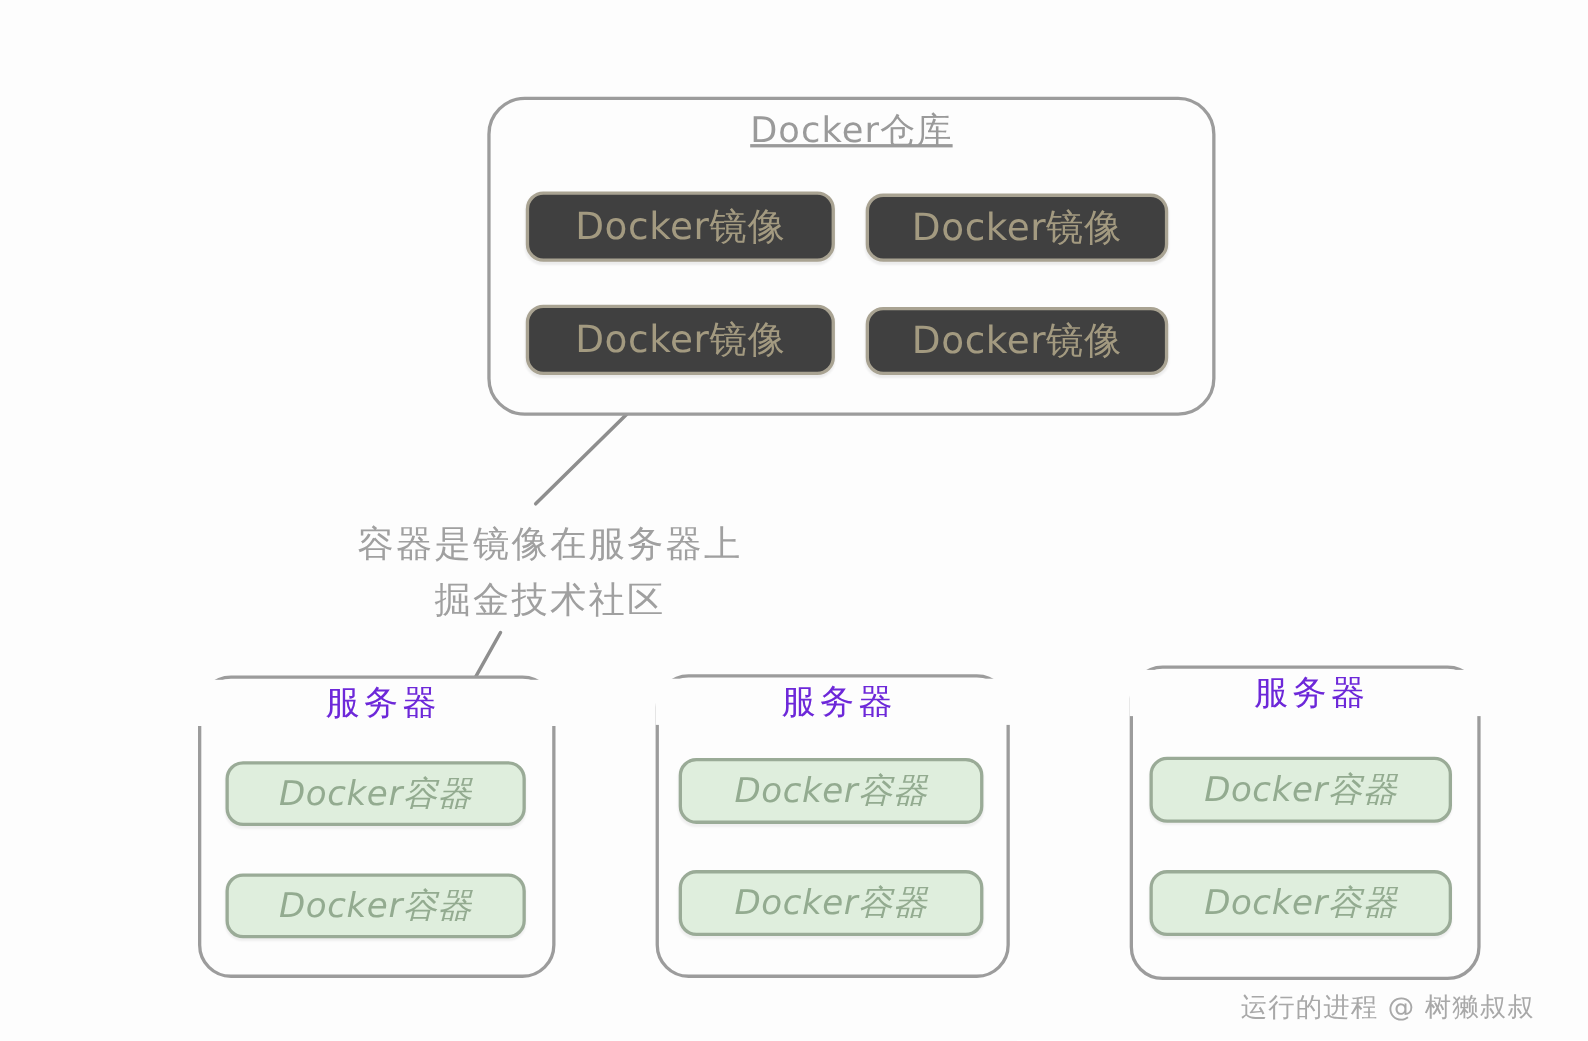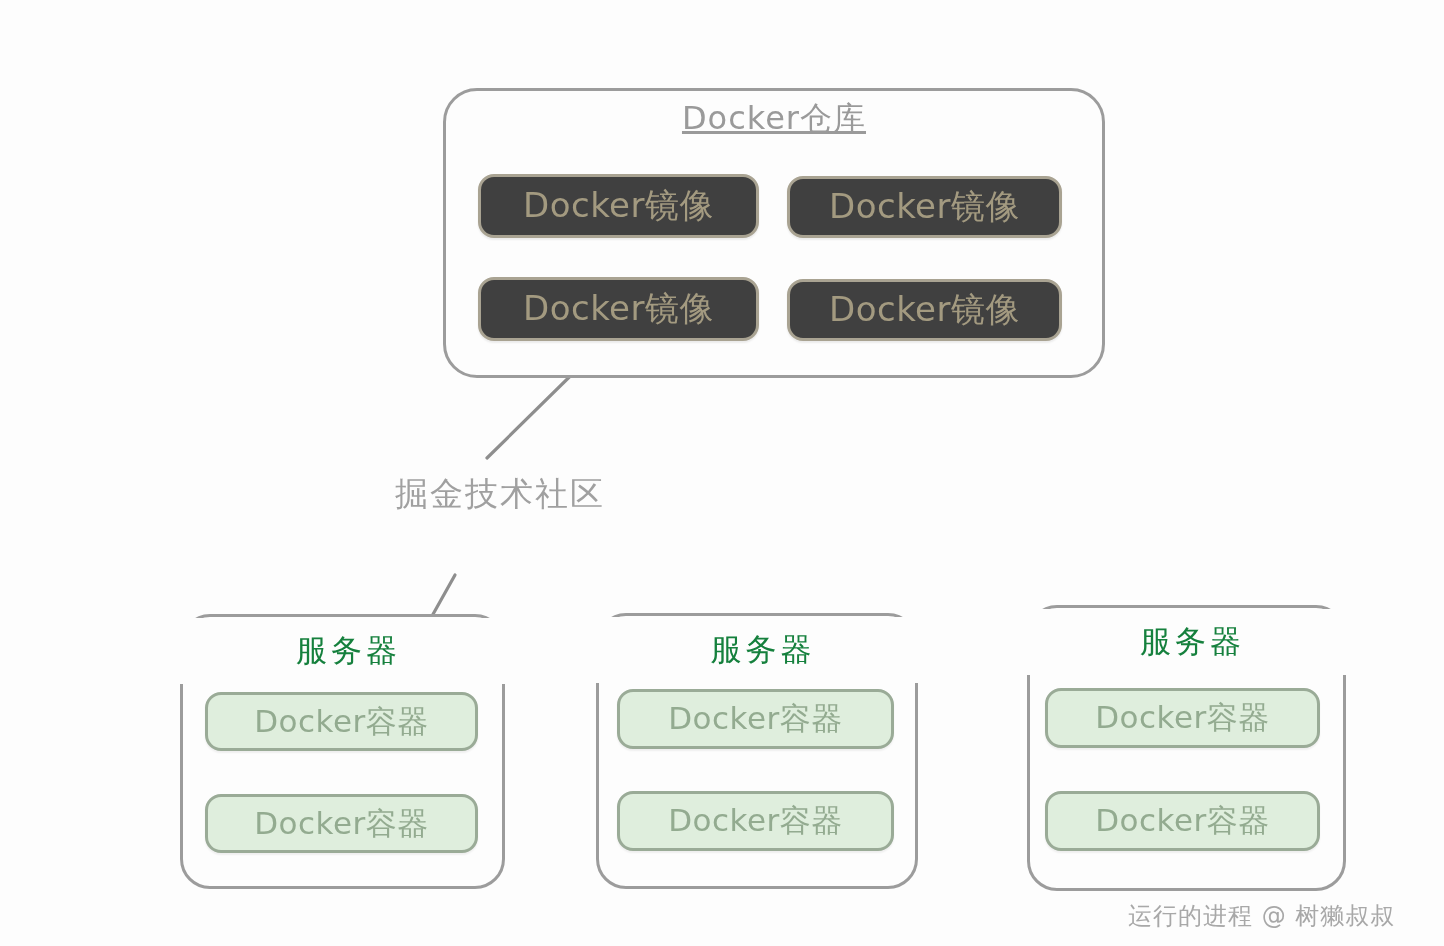--- a/index.html
+++ b/index.html
@@ -95,45 +95,46 @@
 
   
   #server-0 { left: 180px; top: 614px; width: 325px; height: 275px; }
   #server-1 { left: 596px; top: 613px; width: 322px; height: 276px; }
   #server-2 { left: 1027px; top: 605px; width: 319px; height: 286px; }
 
   .server-title {
     position: absolute;
     text-align: center;
     font-size: 31px;
-    color: #15803d;
+    color: #6d28d9;
     letter-spacing: 4px;
     white-space: nowrap;
     background: #fdfdfd;
-    padding: 12px 6px;
+    padding: 0 6px;
   }
   #server-title-0 { left: 180px; top: 618px; width: 325px; }
   #server-title-1 { left: 596px; top: 617px; width: 322px; }
   #server-title-2 { left: 1027px; top: 609px; width: 319px; }
 
   
   .container-chip {
     position: absolute;
     box-sizing: border-box;
     background: #dfeedd;
     border: 3px solid #9aab97;
     border-radius: 16px;
     display: flex;
     align-items: center;
     justify-content: center;
     font-size: 31px;
     color: #93ab90;
     letter-spacing: 0.5px;
     white-space: nowrap;
     box-shadow: 0 2px 2px rgba(0,0,0,0.06);
+    font-style: italic;
   }
   #srv0-c0 { left: 205px; top: 692px; width: 273px; height: 59px; }
   #srv0-c1 { left: 205px; top: 794px; width: 273px; height: 59px; }
   #srv1-c0 { left: 617px; top: 689px; width: 277px; height: 60px; }
   #srv1-c1 { left: 617px; top: 791px; width: 277px; height: 60px; }
   #srv2-c0 { left: 1045px; top: 688px; width: 275px; height: 60px; }
   #srv2-c1 { left: 1045px; top: 791px; width: 275px; height: 60px; }
 
   
   #watermark {
@@ -162,20 +163,21 @@
 
   <div class="outer-box" id="repo-box"></div>
   <div id="repo-title">Docker仓库</div>
 
   <div class="image-chip" id="img-0">Docker镜像</div>
   <div class="image-chip" id="img-1">Docker镜像</div>
   <div class="image-chip" id="img-2">Docker镜像</div>
   <div class="image-chip" id="img-3">Docker镜像</div>
 
   <div id="annotation">
+    <div>容器是镜像在服务器上</div>
     <div>掘金技术社区</div>
   </div>
 
   <div class="outer-box" id="server-0"></div>
   <div class="server-title" id="server-title-0">服务器</div>
   <div class="container-chip" id="srv0-c0">Docker容器</div>
   <div class="container-chip" id="srv0-c1">Docker容器</div>
 
   <div class="outer-box" id="server-1"></div>
   <div class="server-title" id="server-title-1">服务器</div>

